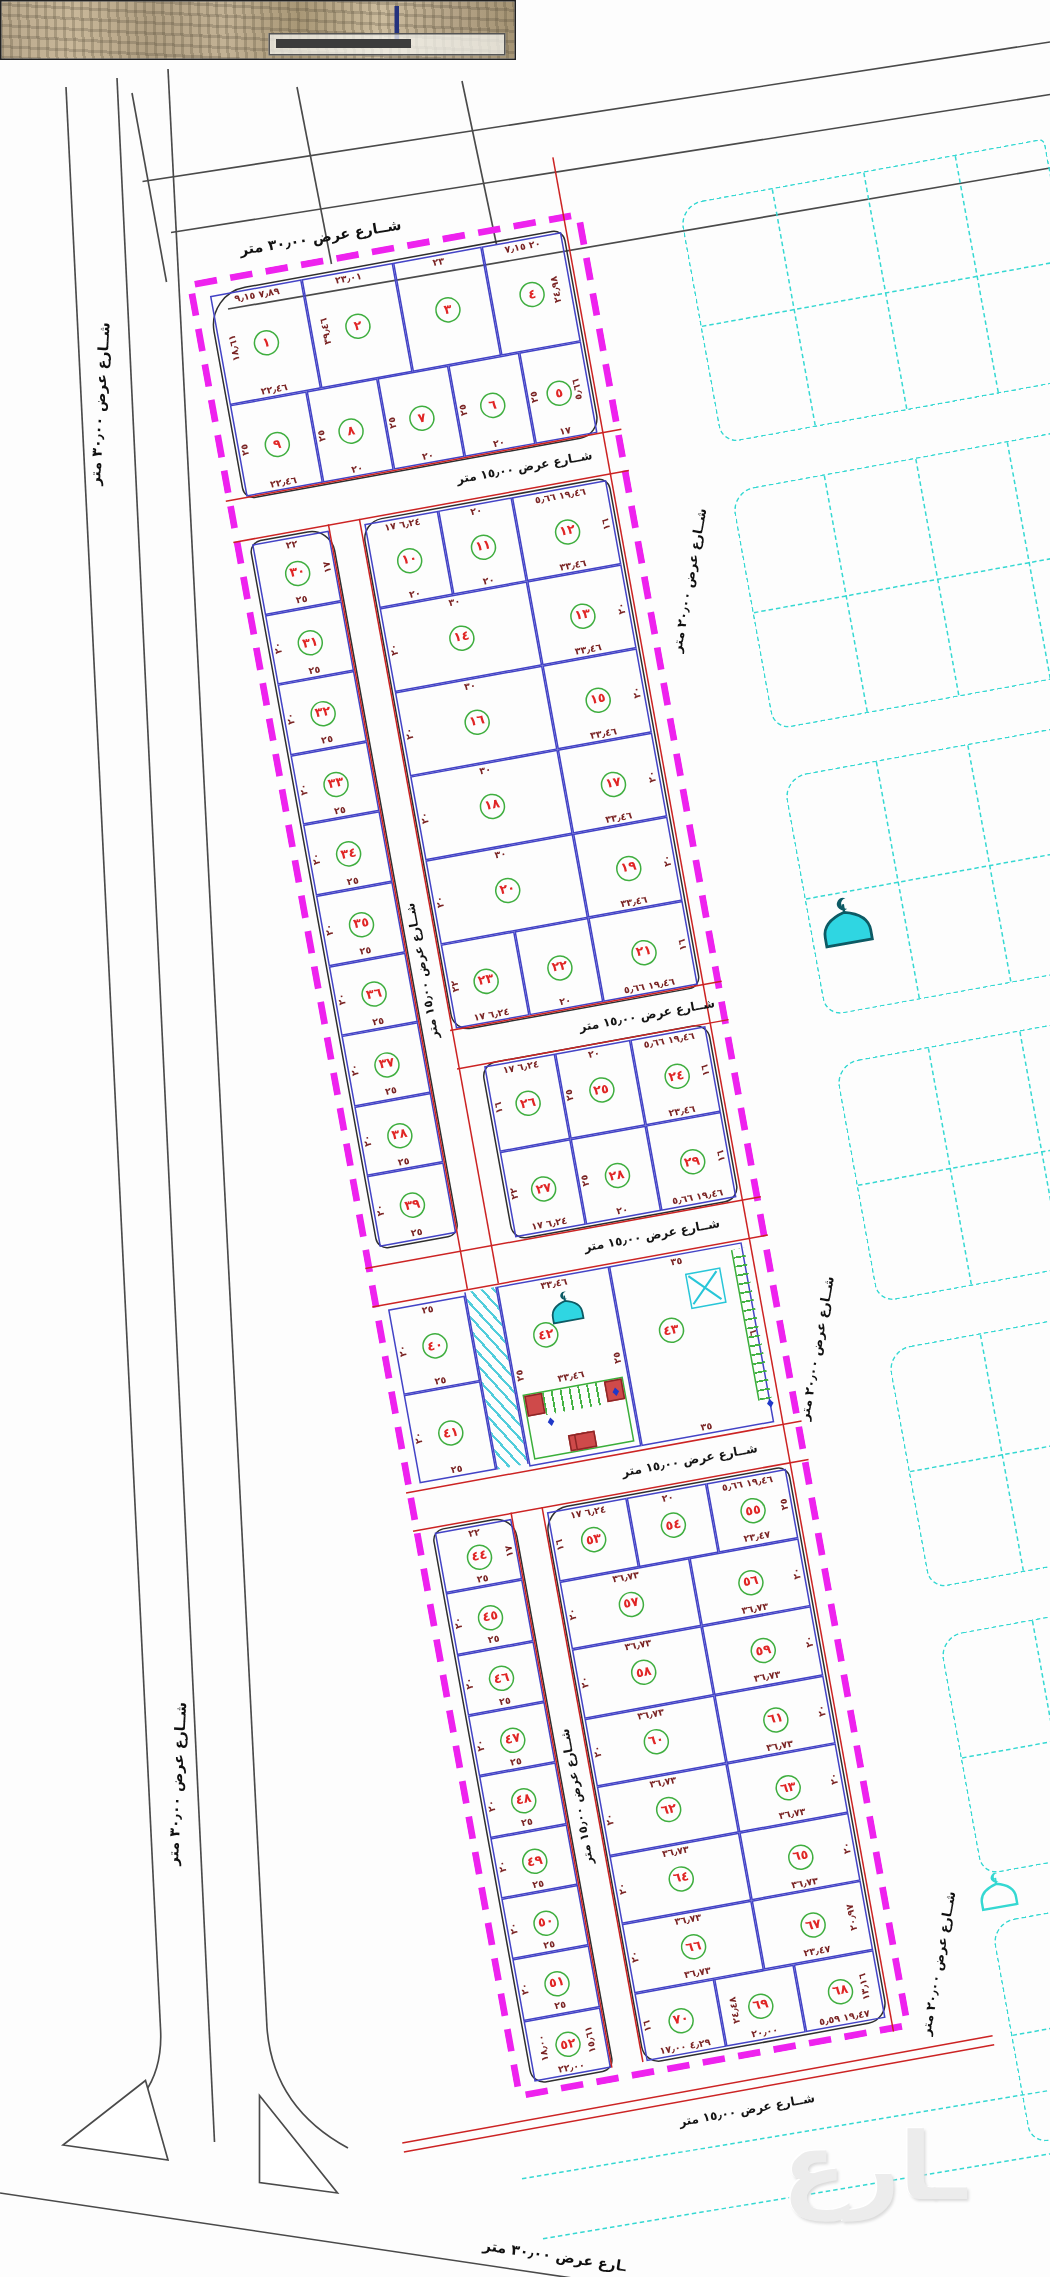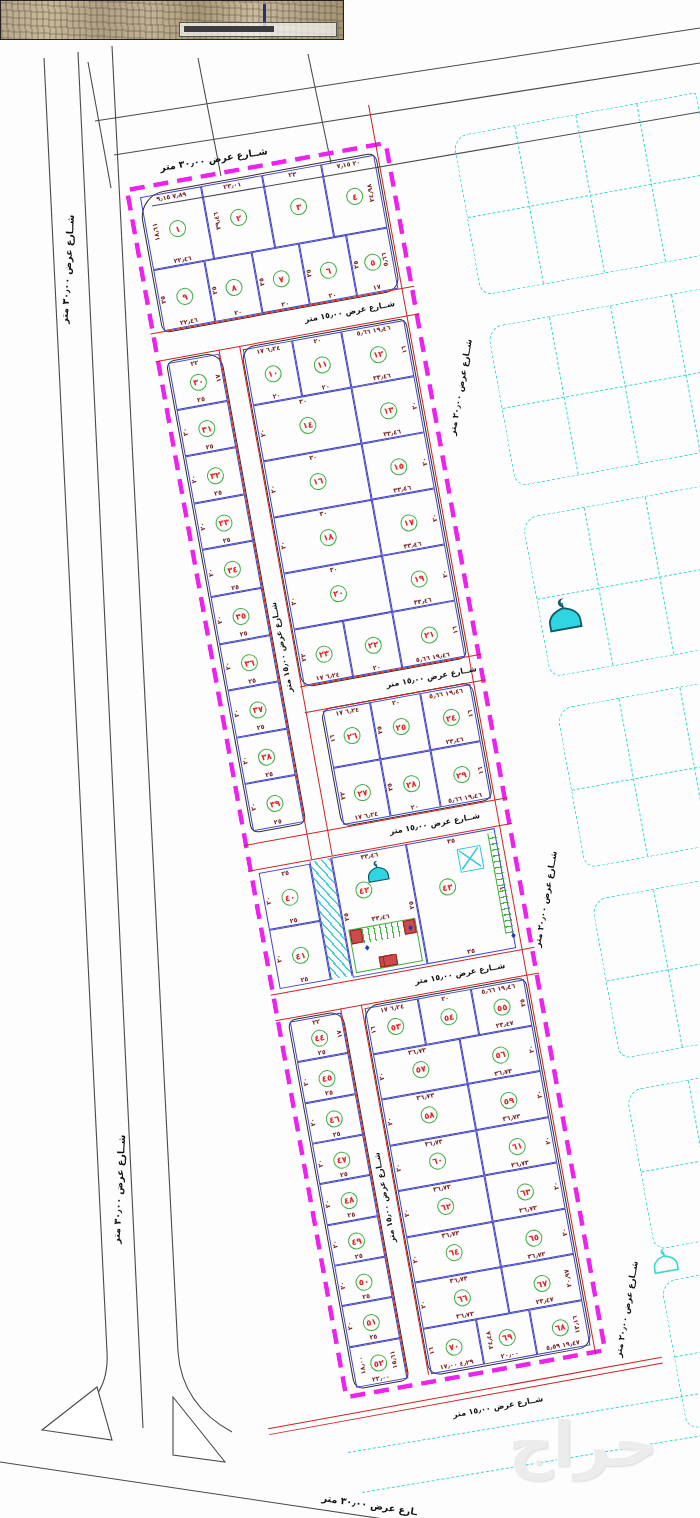--- a/index.html
+++ b/index.html
@@ -561,14 +561,14 @@
   </svg>
 
   <span class="rlabel" style="left:160px;top:162px;transform:rotate(-9deg)" dir="rtl">شــارع عرض ٣٠٫٠٠ متر</span>
   <span class="rlabel" style="left:64px;top:318px;transform:rotate(-86.5deg)" dir="rtl">شــارع عرض ٣٠٫٠٠ متر</span>
   <span class="rlabel" style="left:116px;top:1238px;transform:rotate(-87deg)" dir="rtl">شــارع عرض ٣٠٫٠٠ متر</span>
   <span class="rlabel" style="left:322px;top:1492px;transform:rotate(8.5deg)" dir="rtl">ـارع عرض ٣٠٫٠٠ متر</span>
   <span class="rlabel" style="left:452px;top:430px;transform:rotate(-80deg);font-size:8.5px" dir="rtl">شــارع عرض ٢٠٫٠٠ متر</span>
   <span class="rlabel" style="left:537px;top:942px;transform:rotate(-80deg);font-size:8.5px" dir="rtl">شــارع عرض ٢٠٫٠٠ متر</span>
   <span class="rlabel" style="left:618px;top:1352px;transform:rotate(-80deg);font-size:8.5px" dir="rtl">شــارع عرض ٢٠٫٠٠ متر</span>
 
-  <div id="wm">حراج</div>
+  <div id="wm">ـارع</div>
 </div>
 
 </body></html>

